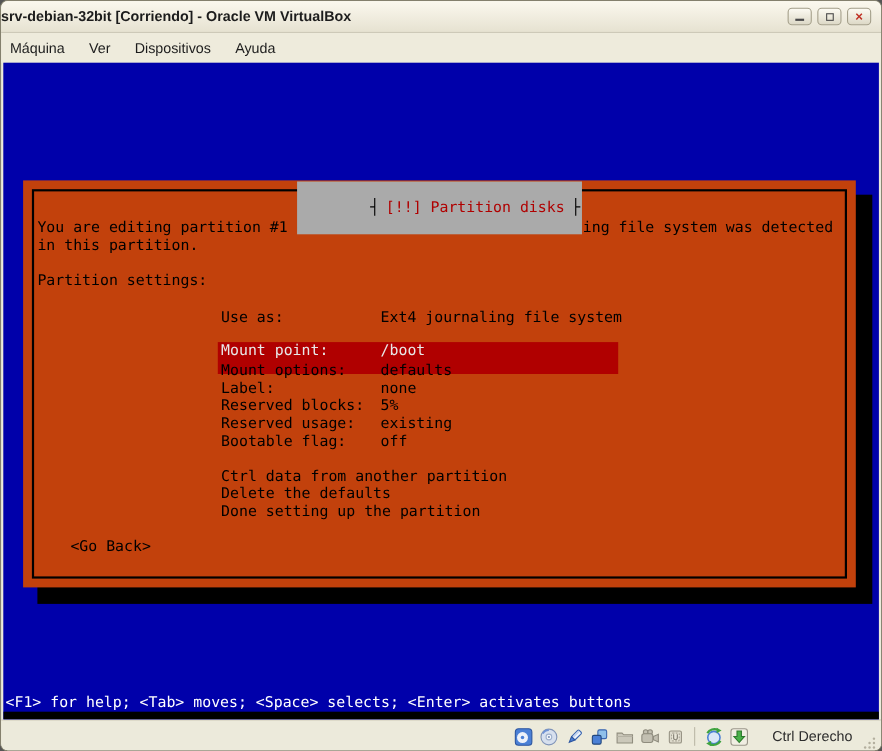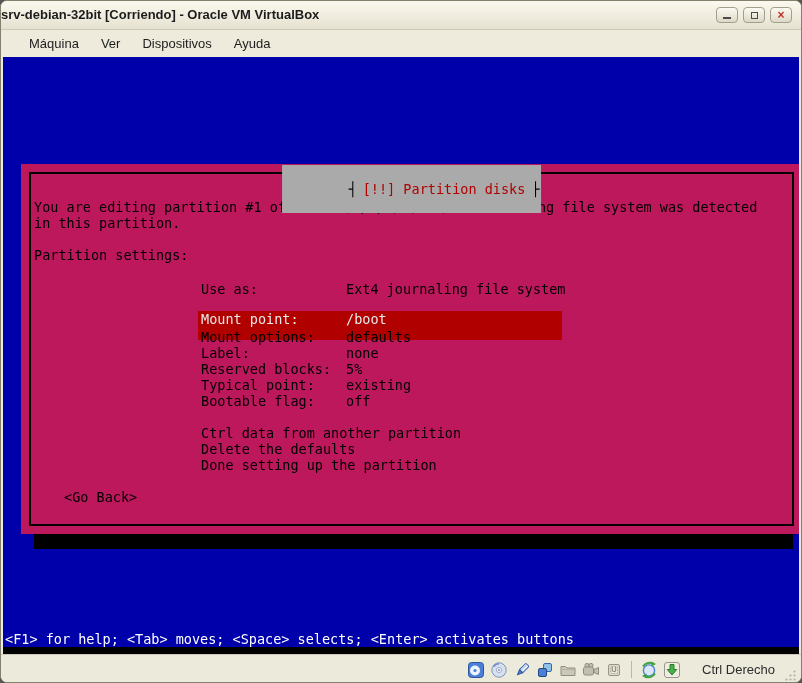--- a/index.html
+++ b/index.html
@@ -24,31 +24,31 @@
     border:1px solid #a49f8a;border-radius:4px;
     background:linear-gradient(#fcfaf2,#ddd9c7);
     display:flex;align-items:center;justify-content:center;cursor:default;
   }
   .glyph-min{display:block;width:8px;height:2px;background:#4a4a4a;margin-top:6px;}
   .glyph-max{display:block;width:7px;height:7px;box-sizing:border-box;border:1.5px solid #4a4a4a;}
   .glyph-close{font-size:12px;font-weight:bold;color:#c03024;line-height:1;}
   
   .menubar{
     height:27px;display:flex;align-items:center;gap:22px;
-    padding-left:28px;background:#eeebdc;font-size:13px;color:#1c1c1c;
+    padding-left:8px;background:#eeebdc;font-size:13px;color:#1c1c1c;
   }
   .menu-item{white-space:nowrap;}
   
   .guest{
     position:relative;height:597px;margin:0 2px;background:#0000aa;overflow:hidden;
     font-family:"DejaVu Sans Mono","Liberation Mono",monospace;
     font-size:13.5px;line-height:16px;color:#000;
   }
   .dialog-shadow{position:absolute;left:31px;top:120px;width:759px;height:372px;background:#000;}
-  .dialog{position:absolute;left:18px;top:107px;width:757px;height:370px;background:#be185d;padding-left:24px;}
+  .dialog{position:absolute;left:18px;top:107px;width:757px;height:370px;background:#c2410c;}
   .dialog-frame{position:absolute;inset:8px;border:2px solid #000;}
   .dialog-title{
     position:absolute;top:1px;left:50%;transform:translateX(-50%);
     background:#aaaaaa;white-space:pre;z-index:2;padding:0 2px;
   }
   .dialog-title .join{color:#000;}
   .dialog-title .txt{color:#b00000;margin:0 6px;}
   .drow{position:absolute;white-space:pre;z-index:1;}
   .intro1{left:13px;top:35px;}
   .intro2{left:13px;top:51px;}
@@ -126,21 +126,21 @@
       </div>
       <div class="srow" style="top:181px">
         <span class="lbl">Label:</span>
         <span class="val">none</span>
       </div>
       <div class="srow" style="top:197px">
         <span class="lbl">Reserved blocks:</span>
         <span class="val">5%</span>
       </div>
       <div class="srow" style="top:213px">
-        <span class="lbl">Typical point:</span>
+        <span class="lbl">Reserved usage:</span>
         <span class="val">existing</span>
       </div>
       <div class="srow" style="top:229px">
         <span class="lbl">Bootable flag:</span>
         <span class="val">off</span>
       </div>
 
       <div class="drow act" style="top:261px">Ctrl data from another partition</div>
       <div class="drow act" style="top:277px">Delete the defaults</div>
       <div class="drow act" style="top:293px">Done setting up the partition</div>

